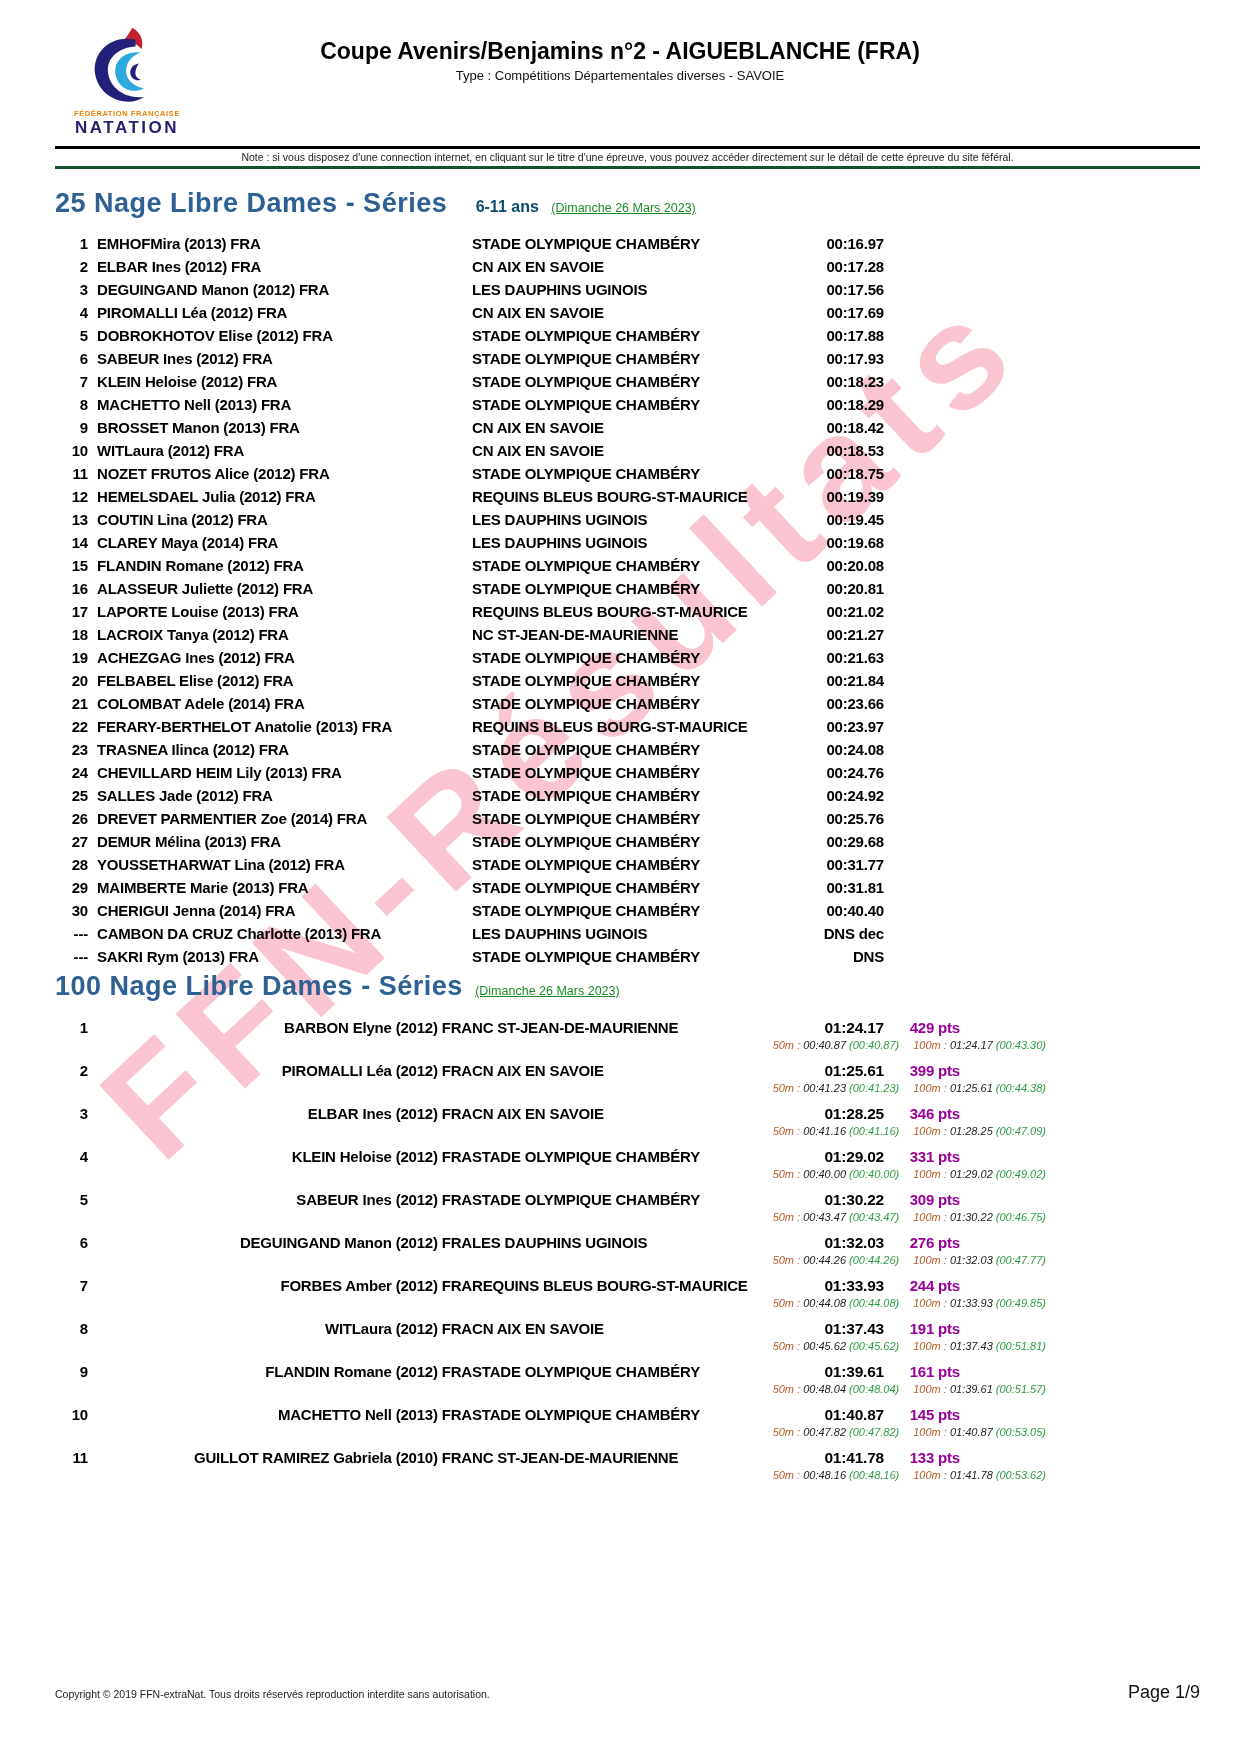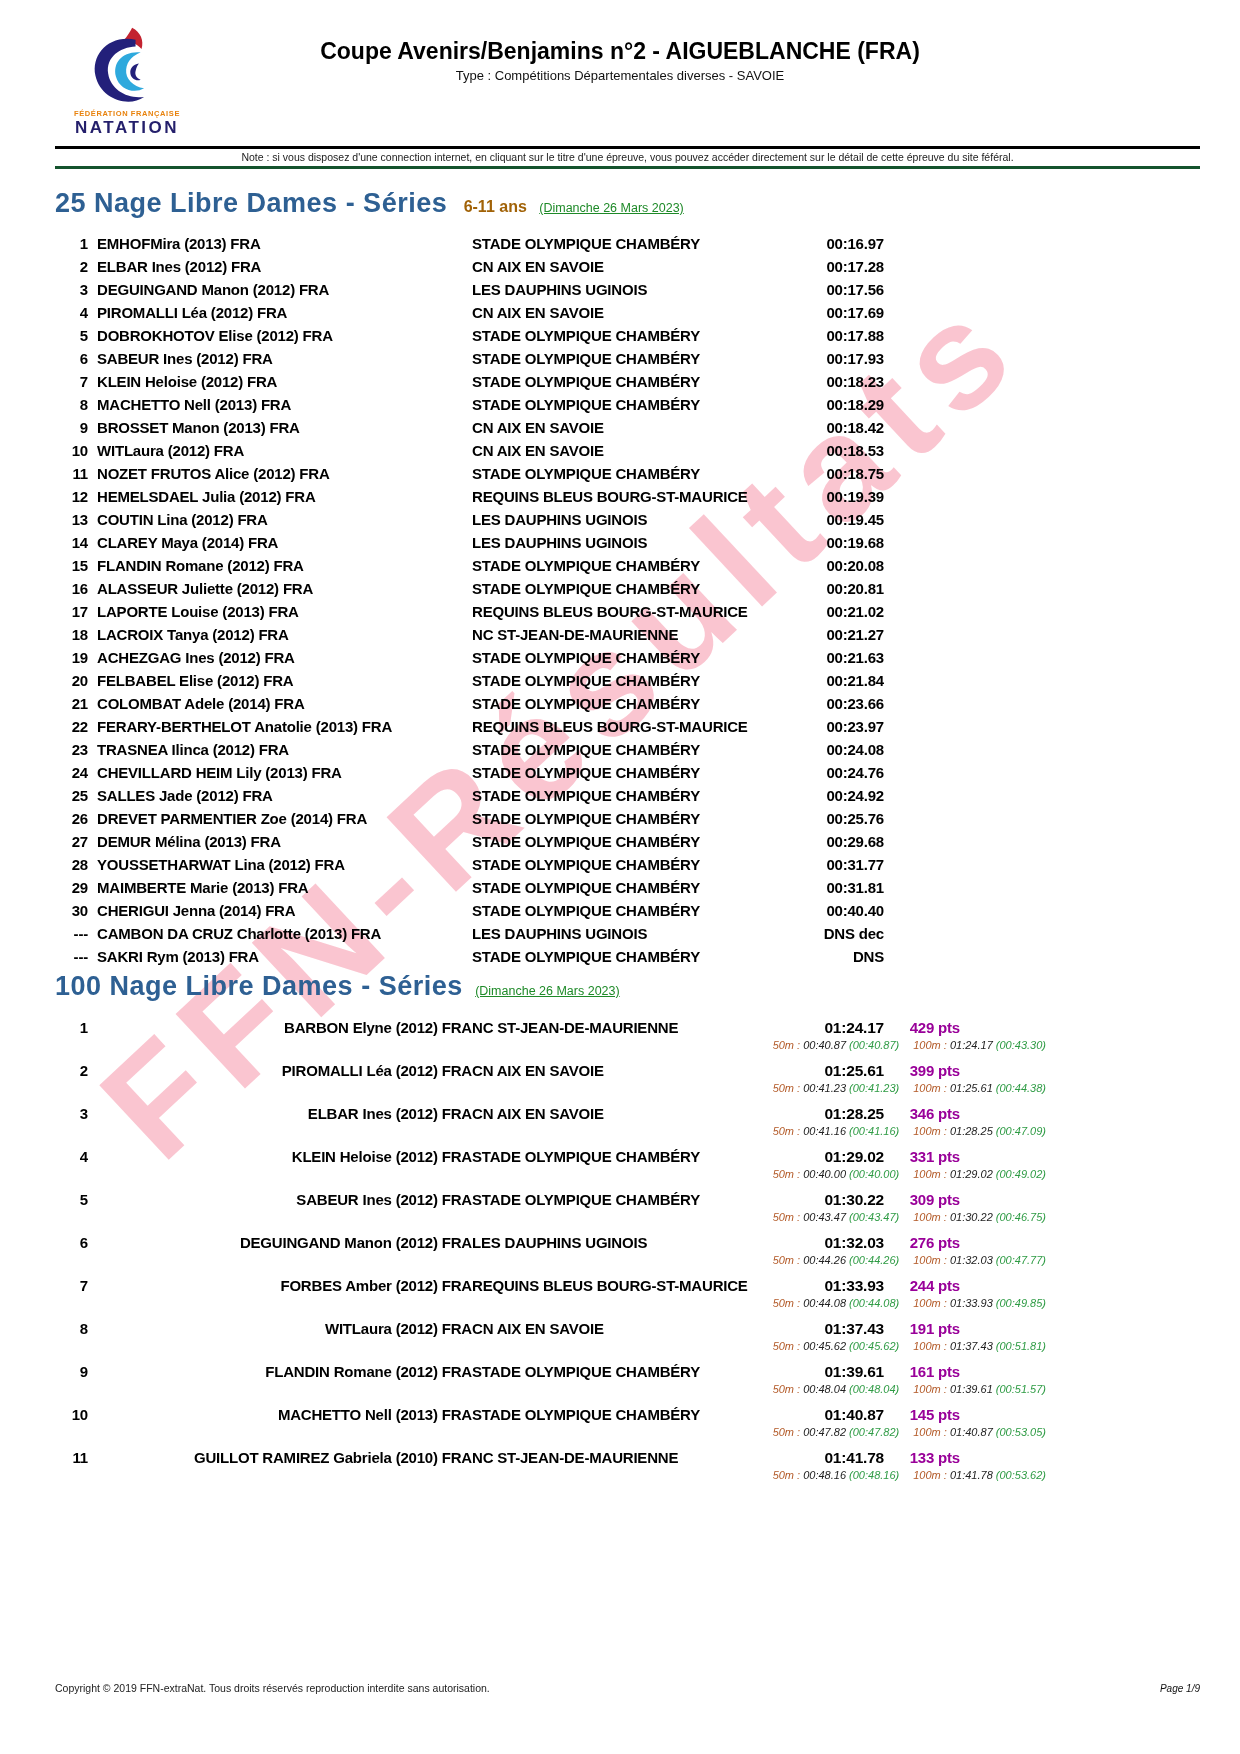--- a/index.html
+++ b/index.html
@@ -45,21 +45,21 @@
     padding:2px 0;
   }
   .note-text { text-align:center; font-size:10.5px; line-height:13px; color:#222; }
 
   
   .event { margin-left:55px; margin-right:40px; }
   .event-1 { margin-top:10px; }
   .event-2 { margin-top:0; }
   .event-title { line-height:36px; white-space:nowrap; }
   .ev-name { font-size:27px; font-weight:bold; color:#2e6093; letter-spacing:0.5px; }
-  .ev-age  { font-size:16px; font-weight:bold; color:#a16207; margin-left:12px; }
+  .ev-age  { font-size:16px; font-weight:bold; color:#0c4a6e; margin-left:24px; }
   .ev-date { font-size:12.5px; color:#1e8a28; margin-left:8px;text-decoration:underline; }
 
   
   .rows-1 { margin-top:6px; }
   .row {
     display:grid;
     grid-template-columns:33px 384px 330px 82px 1fr;
     line-height:23px;
     font-size:15px; font-weight:bold; color:#000;
     letter-spacing:-0.2px;
@@ -91,21 +91,21 @@
   .split .tm  { color:#222; }
   .split .par { color:#2e9b44; }
   .split .gap { display:inline-block; width:14px; }
 
   
   .footer {
     position:absolute; z-index:2; left:55px; right:40px; top:1682px;
     display:flex; justify-content:space-between; align-items:baseline;
   }
   .copyright { font-size:10.5px; color:#222; }
-  .pageno { font-size:10px; font-style:italic; color:#111; }
+  .pageno { font-size:18px; color:#111; }
 </style>
 </head>
 <body>
 
 <div class="page">
 
   <div class="watermark">FFN-Résultats</div>
 
   <div class="content">
     <div class="header">

